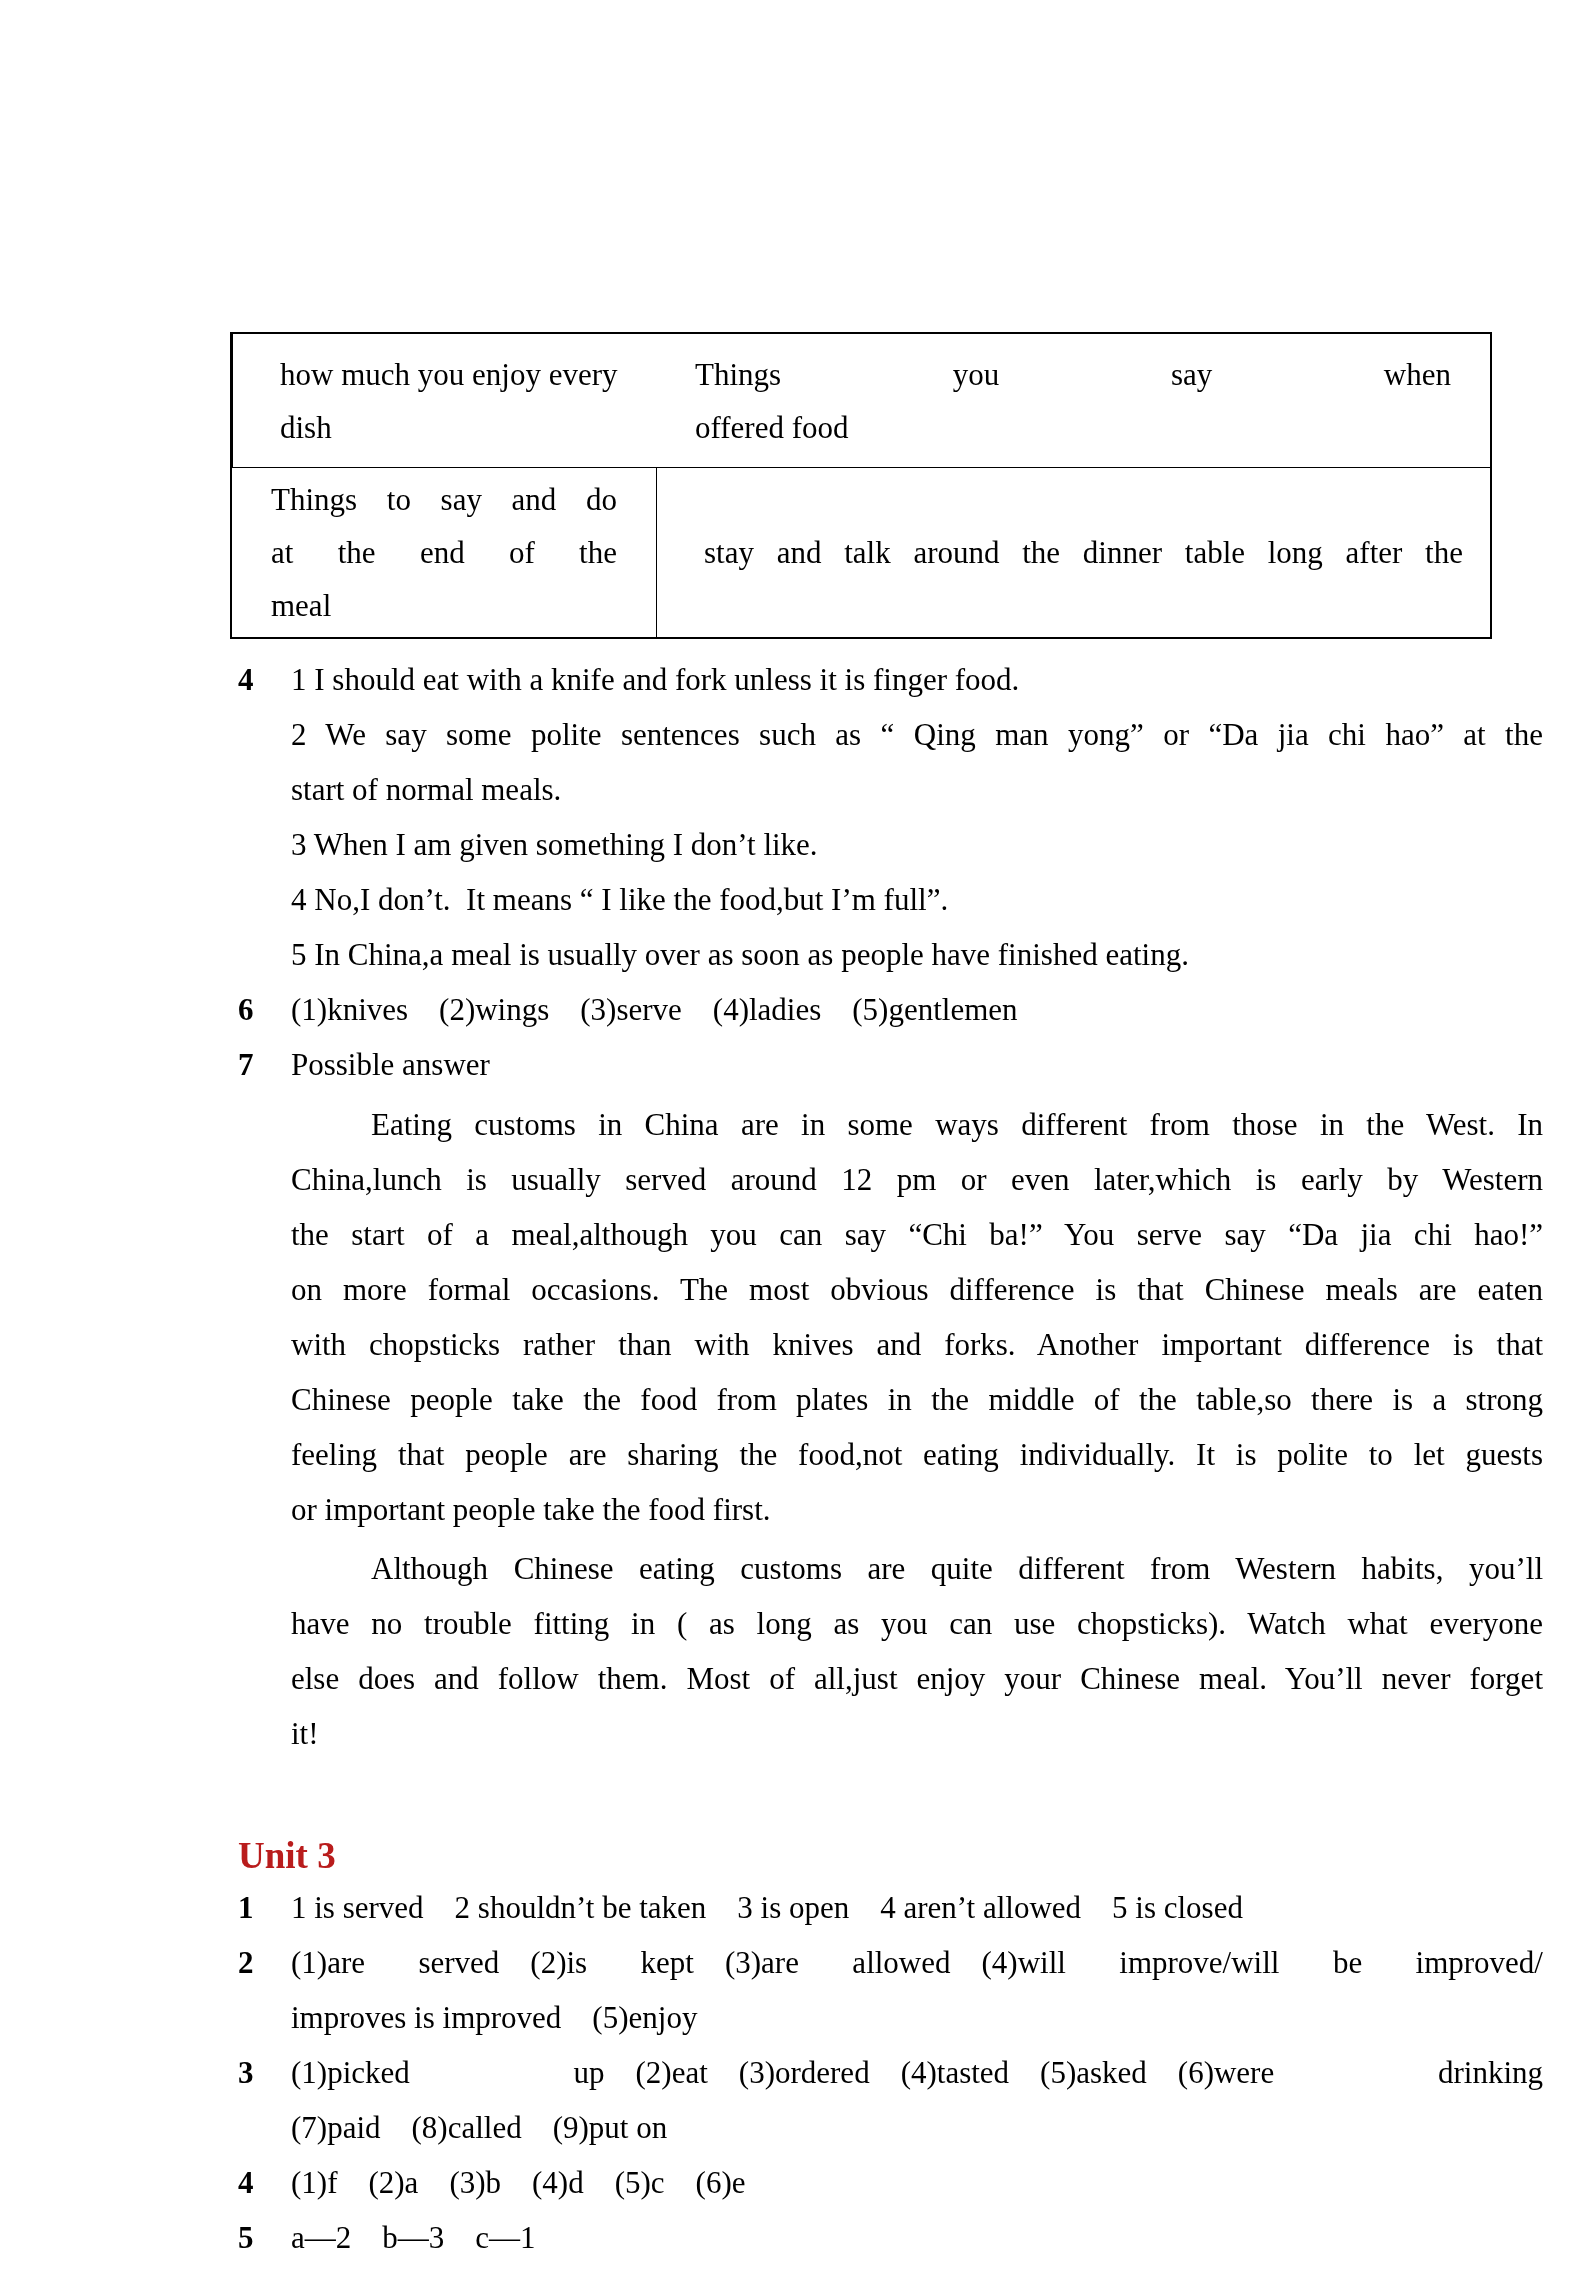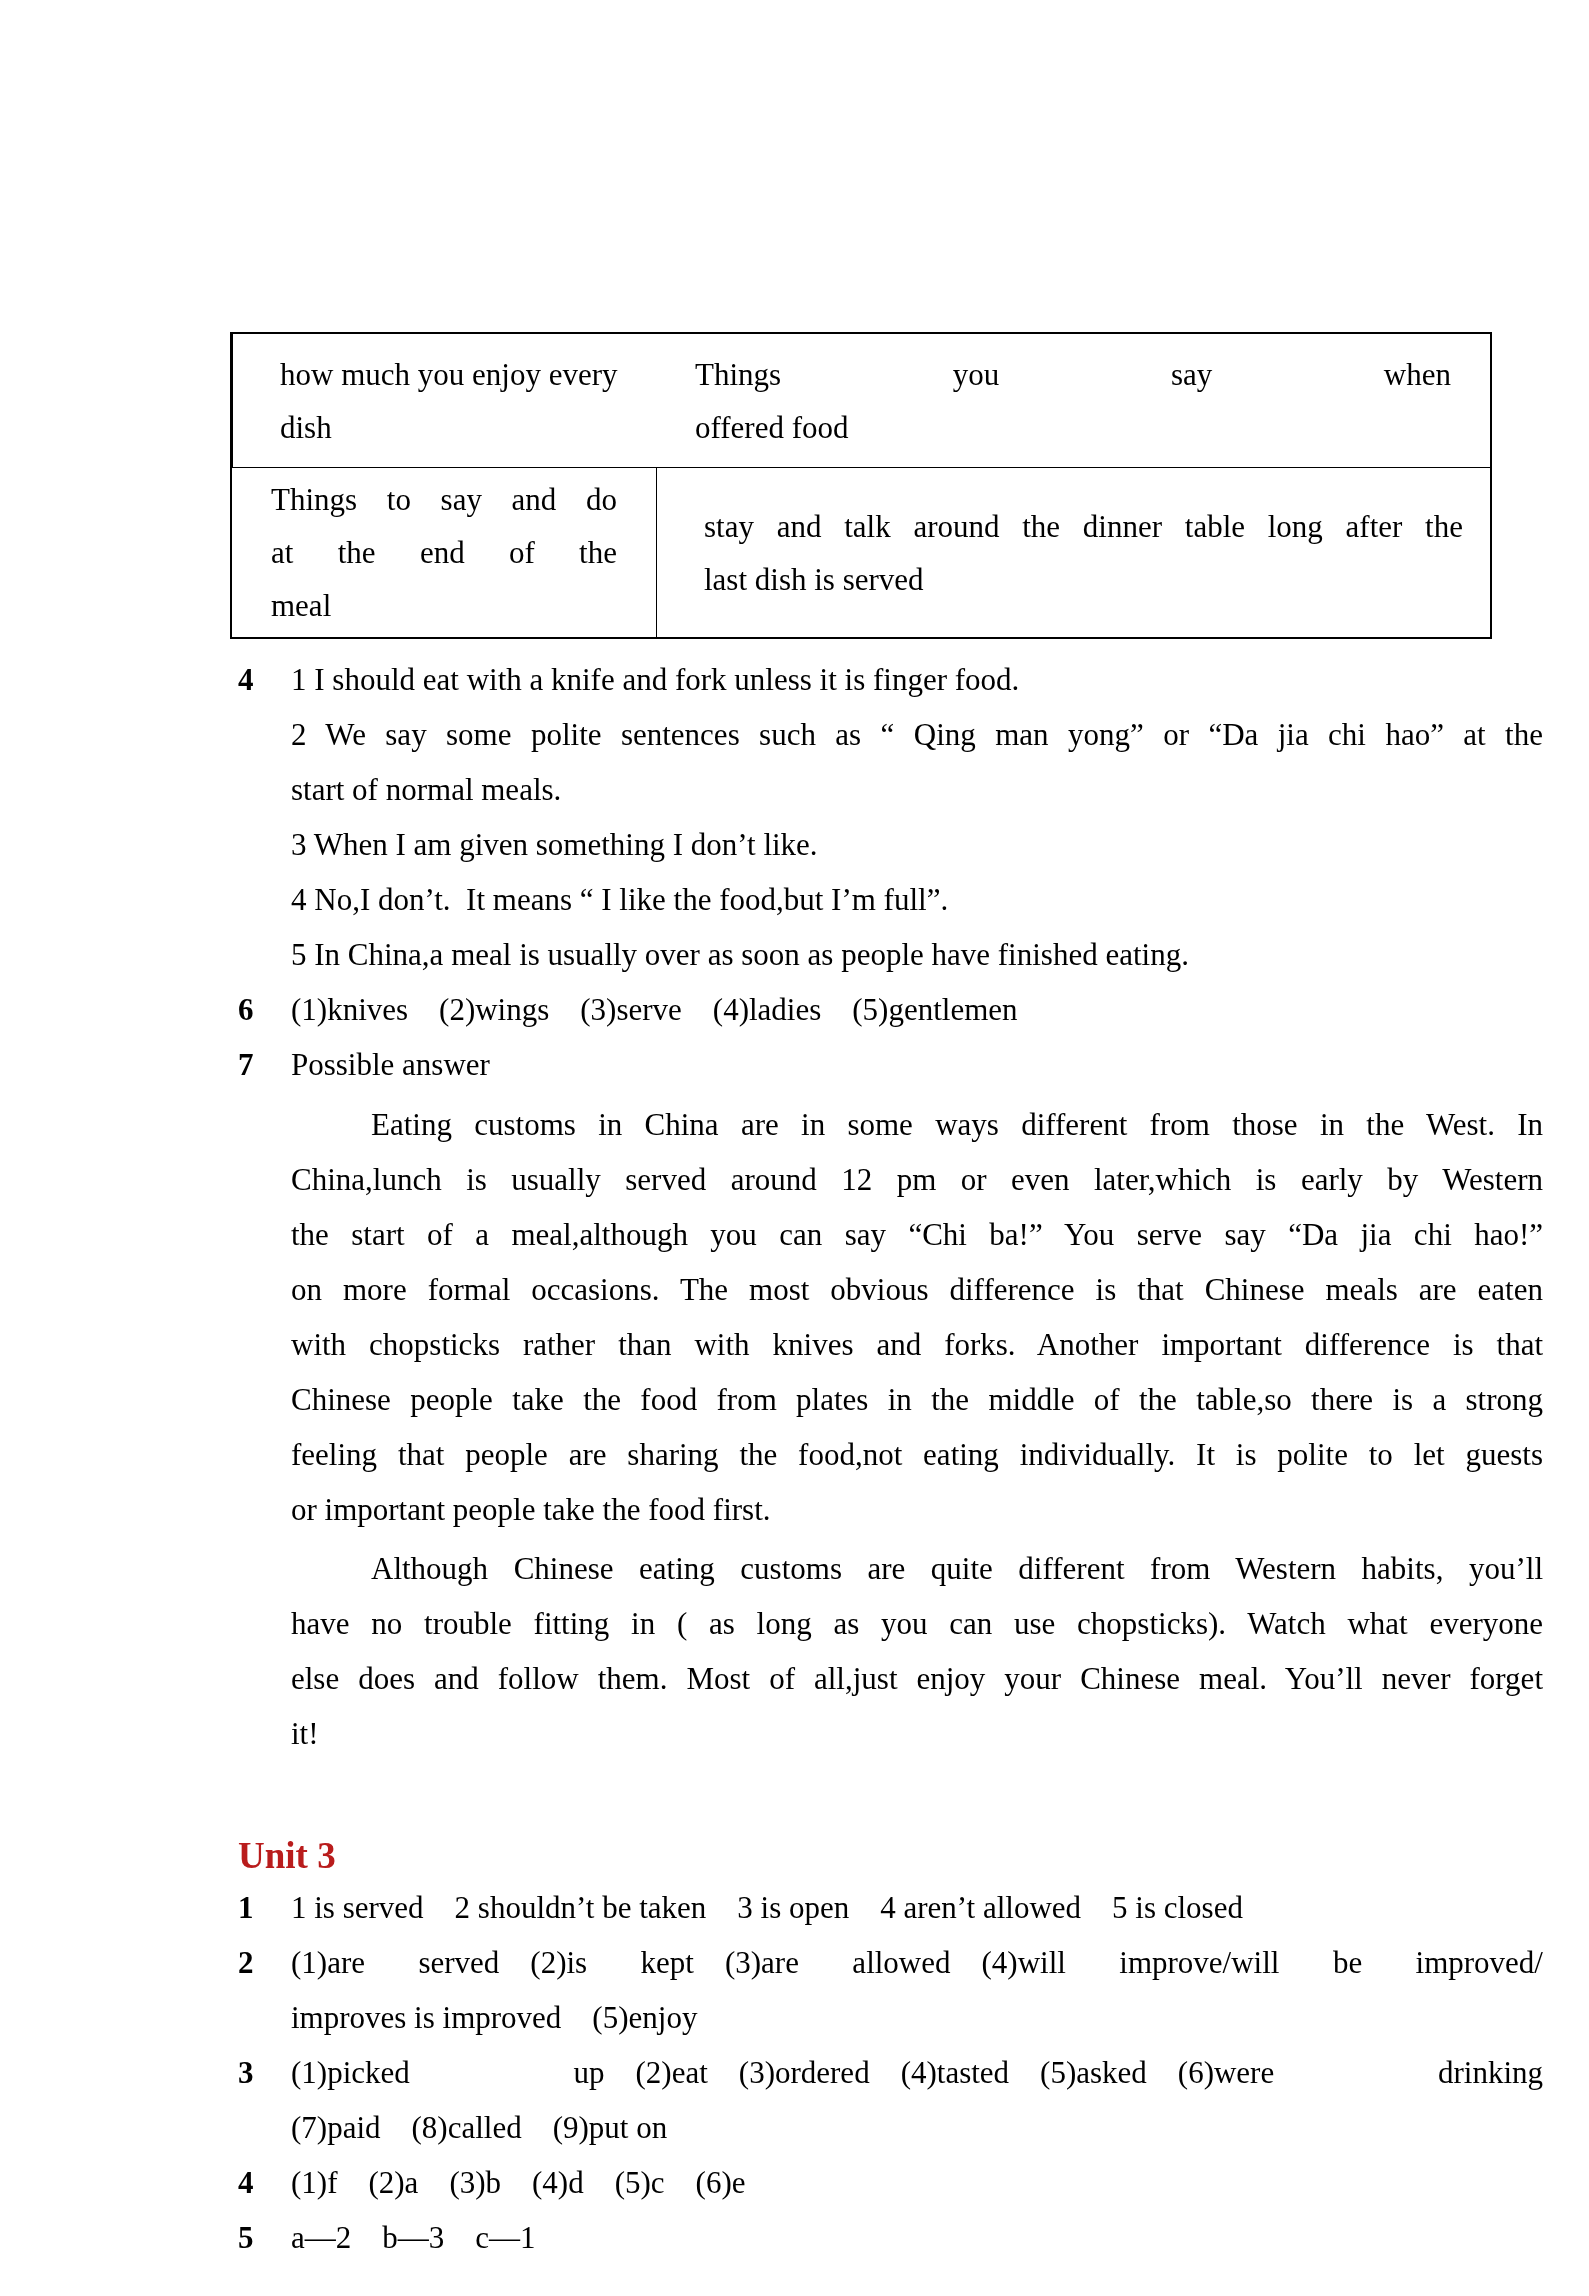--- a/index.html
+++ b/index.html
@@ -66,21 +66,20 @@
       <div class="jl">Things you say when</div>
       <div>offered food</div>
     </div>
     <div class="tcell left cell-l2">
       <div class="jl">Things to say and do</div>
       <div class="jl">at the end of the</div>
       <div>meal</div>
     </div>
     <div class="tcell right cell-r2">
       <div class="jl">stay and talk around the dinner table long after the</div>
-      <div>last dish is served</div>
     </div>
   </div>
 
   <div class="answers ans-a">
 
     <div class="aitem">
       <div class="num">4</div>
       <div class="abody">
         <div>
           <div>1 I should eat with a knife and fork unless it is finger food.</div>

